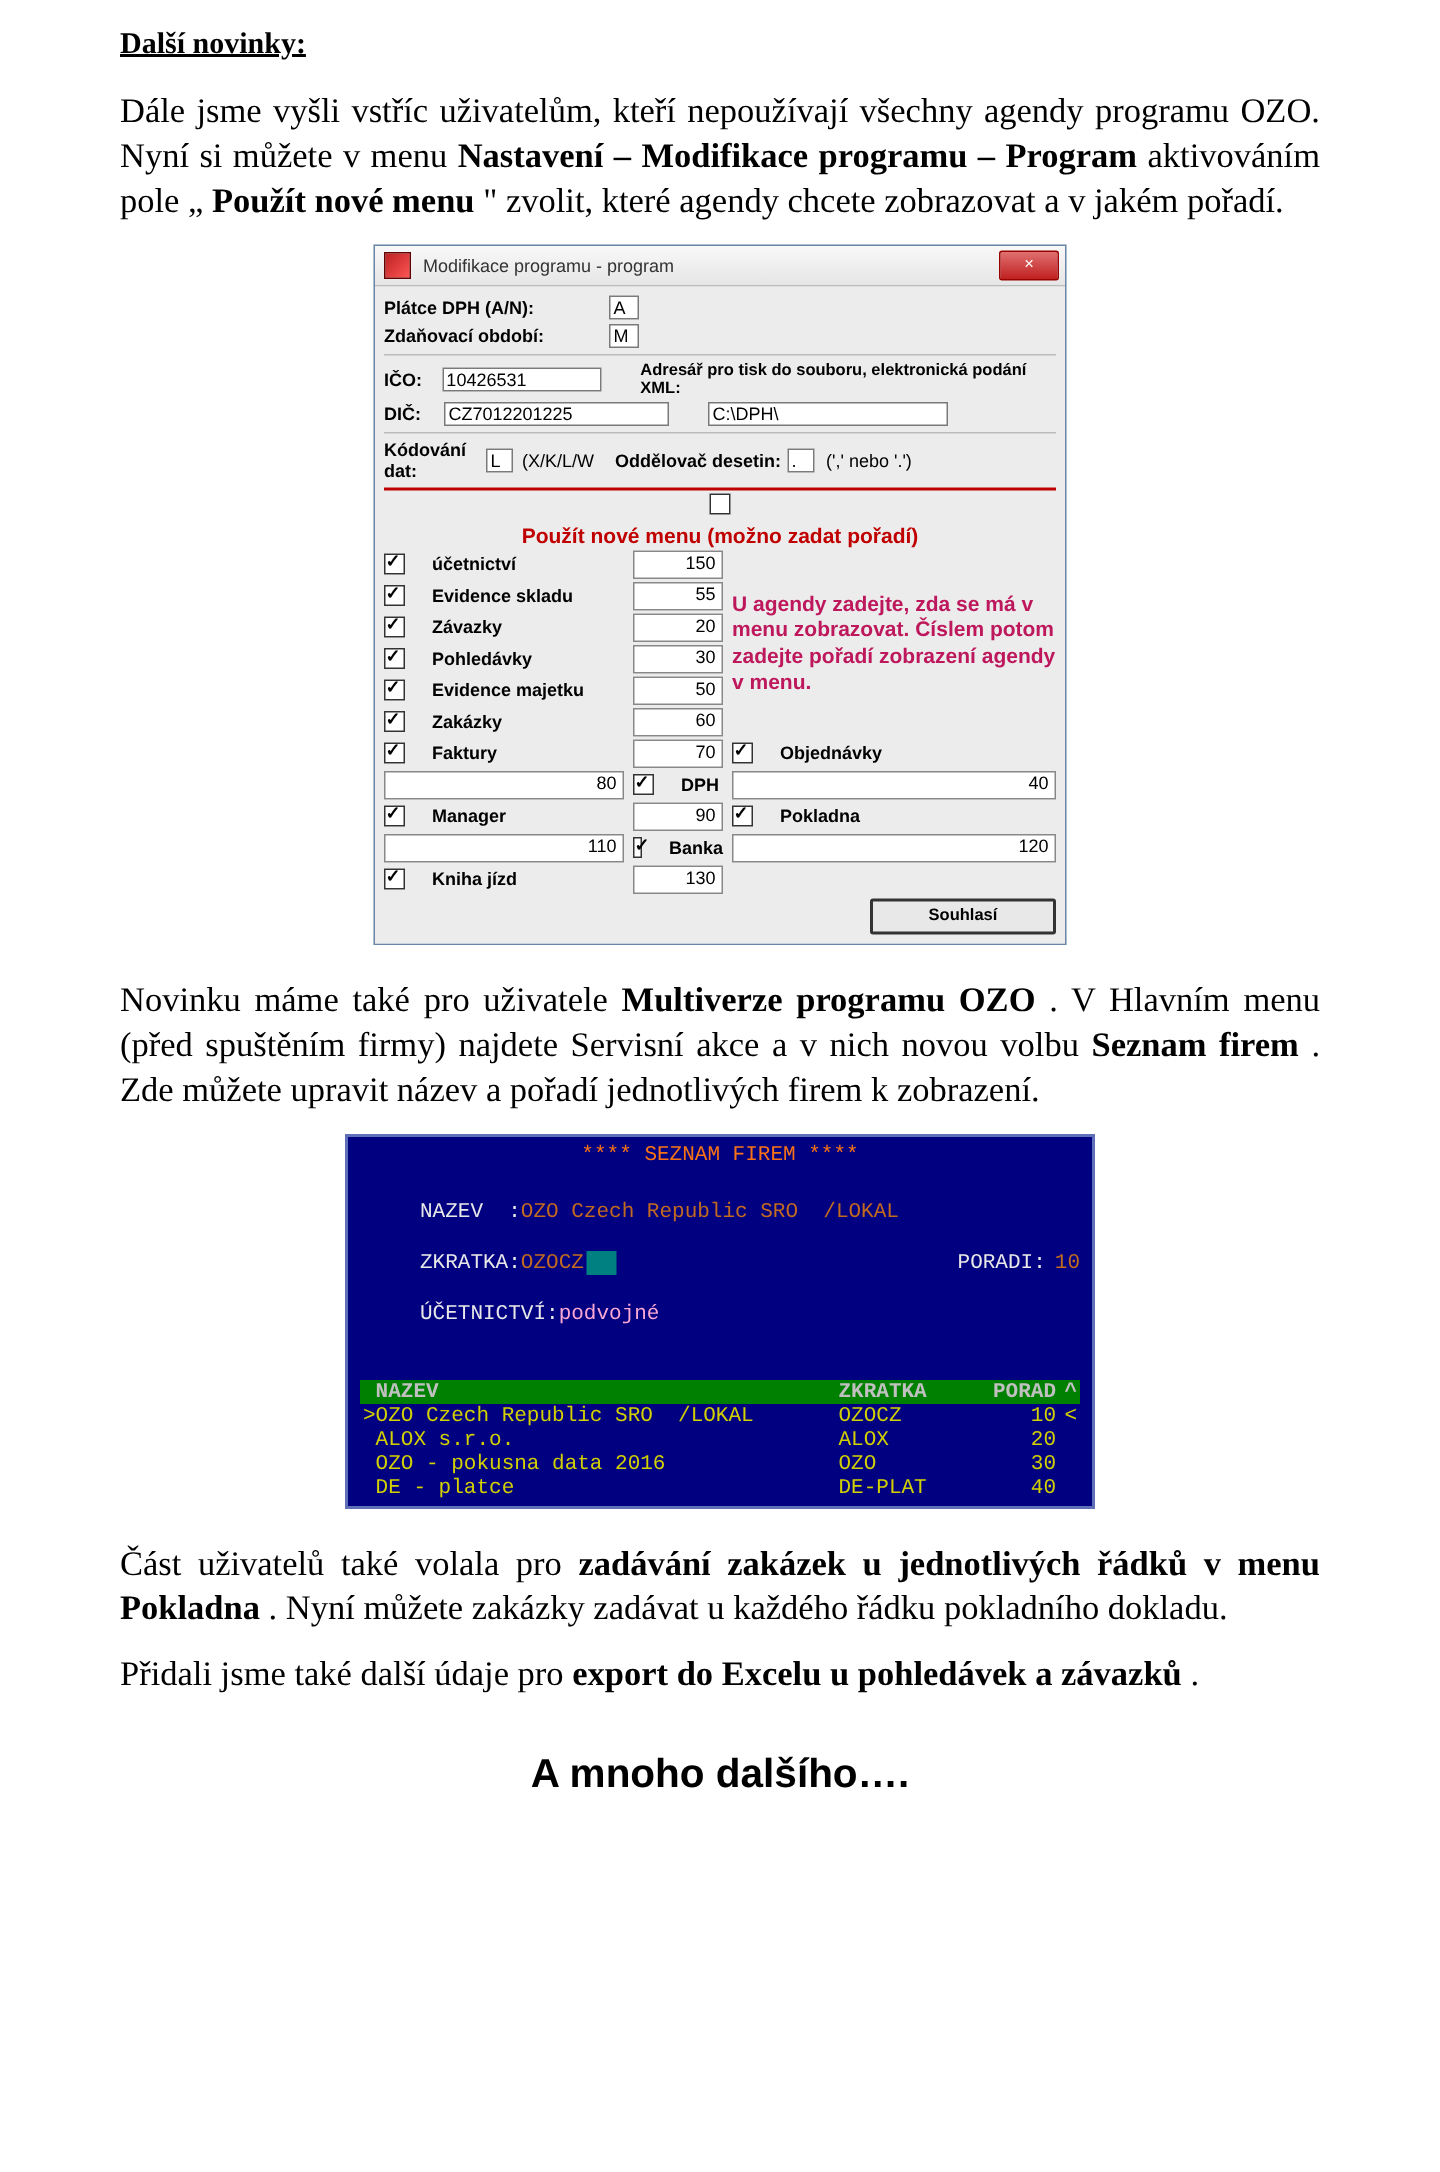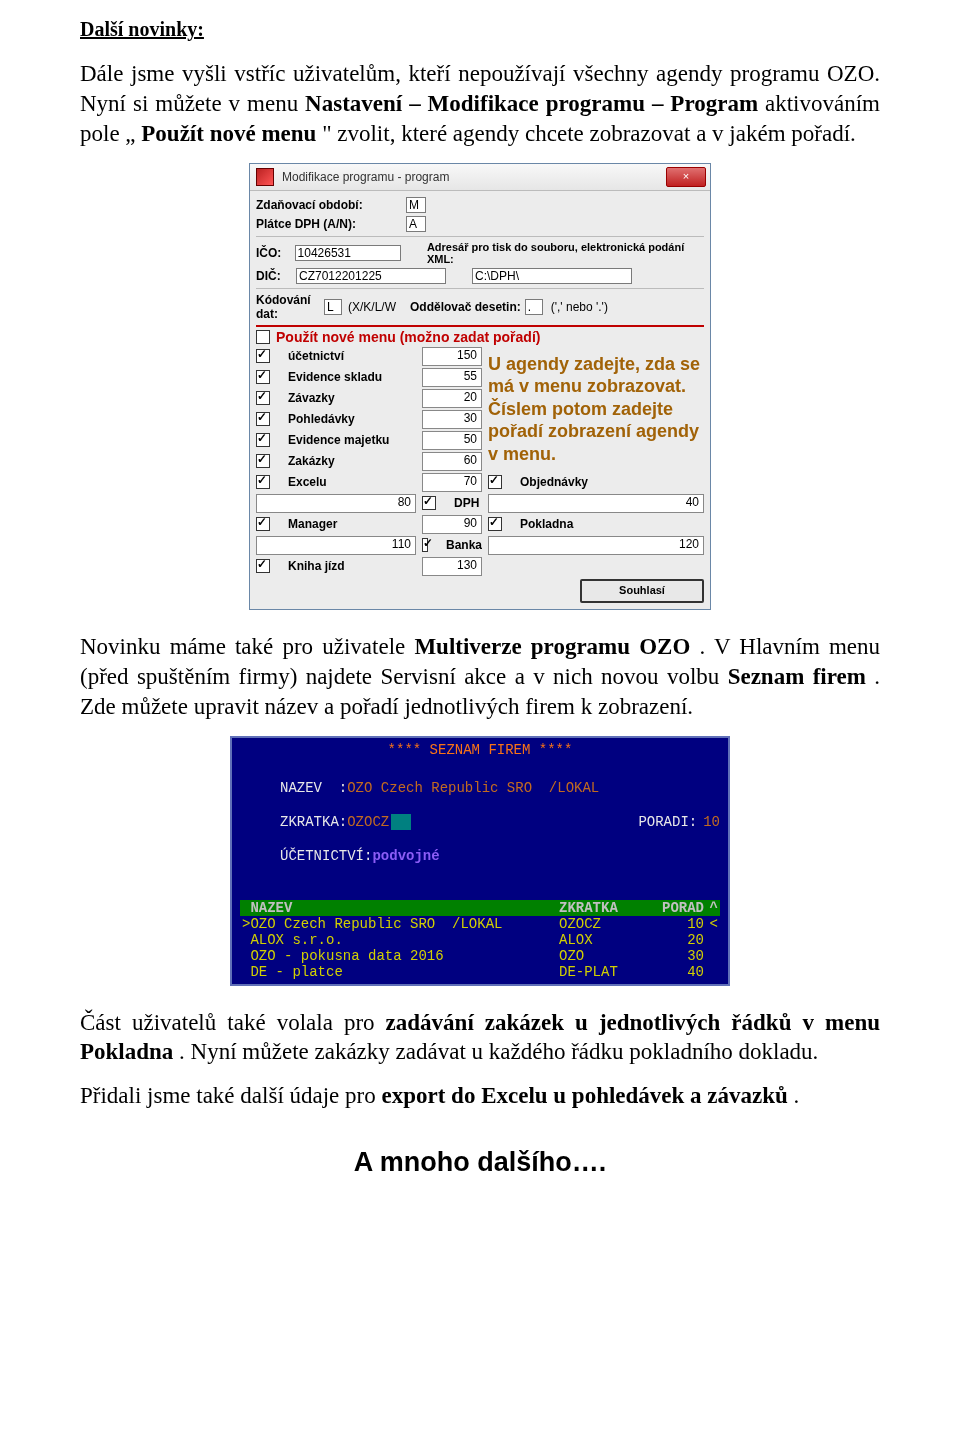--- a/index.html
+++ b/index.html
@@ -74,28 +74,28 @@
     background:#fff;
     border:1px solid #7a7a7a;
     height:16px;
     box-sizing:border-box;
     padding:0 2px;
   }
   .divv { height:1px; background:#bbb; margin:4px 0;}
   .sect-redline { border-top:2px solid #c00000; margin:4px 0 2px 0;}
   .new-menu {
     color:#c00000; font-weight:bold; font-family:Arial; font-size:14px;
-    display:flex; align-items:center; gap:6px;
+    display:flex; align-items:center; gap:6px;flex-direction:column;
   }
   .chk { width:12px;height:12px;border:1px solid #333;background:#fff;display:inline-block;position:relative;}
   .chk.on::after{content:"✓";position:absolute;top:-3px;left:0;font-size:12px;color:#000;}
   .agrid { display:grid; grid-template-columns: 160px 60px 1fr; gap:2px 6px; align-items:center; margin-top:2px;}
   .arow-lbl { font-weight:bold; font-family:Arial; display:flex;align-items:center;gap:18px;}
   .arow-num { background:#fff; border:1px solid #888; text-align:right; padding:0 4px; height:17px; font-family:Arial;}
-  .side-blue { grid-column:3; grid-row:1 / span 6; color:#a16207; font-weight:bold; font-family:Arial; font-size:18px; line-height:1.25;}
+  .side-blue { grid-column:3; grid-row:1 / span 6; color:#be185d; font-weight:bold; font-family:Arial; font-size:14px; line-height:1.25;}
   .souh {
     border:2px solid #333;
     border-radius:2px;
     background:#e8e8e8;
     text-align:center;
     height:20px; line-height:18px;
     font-family:Arial; font-weight:bold; font-size:11px;
     margin-left:6px;
   }
 
@@ -104,21 +104,21 @@
   .dos {
     width:500px; background:#000080;
     font-family:"Courier New",monospace;
     font-size:14px;
     padding:4px 8px 4px 8px;
     border:2px solid #6070b8;
     box-sizing:border-box;
   }
   .dos .center{ text-align:center;}
   .dos .r { color:#f97316;}
-  .dos .gy{ color:#8b5cf6;font-weight:bold;}
+  .dos .gy{ color:#f9a8d4;}
   .dos .wt{ color:#e8e8e8;}
   .dos .or{ color:#c26a20;}
   .dos .ye{ color:#d2d000;}
   .dos .greenbar{ background:#008000; color:#c0c0c0;font-weight:bold;}
   .dos .cy{ background:#008080;}
   .dos .line{ height:18px;}
   .dos-row{ display:flex; gap:0;}
   .dos-row span{white-space:pre;}
 
   .bottom-heading {
@@ -145,26 +145,26 @@
 
 <div class="dialog1-wrap">
 <div class="dialog1">
   <div class="dlg-title">
     <span class="ico"></span>
     <span>Modifikace programu - program</span>
     <span class="dlg-close">×</span>
   </div>
   <div class="dlg-body">
     <div class="row">
+      <div class="dlg-lblcol">Plátce DPH (A/N):</div>
+      <div class="tin" style="width:20px">A</div>
+    </div>
+    <div class="row">
       <div class="dlg-lblcol">Zdaňovací období:</div>
       <div class="tin" style="width:20px">M</div>
-    </div>
-    <div class="row">
-      <div class="dlg-lblcol">Plátce DPH (A/N):</div>
-      <div class="tin" style="width:20px">A</div>
     </div>
     <div class="divv"></div>
     <div class="row">
       <div style="width:40px" class="lbl">IČO:</div>
       <div class="tin" style="width:110px">10426531</div>
       <div style="margin-left:26px;font-weight:bold;font-family:Arial;font-size:11px;line-height:1.1">Adresář pro tisk do souboru, elektronická podání XML:</div>
     </div>
     <div class="row">
       <div style="width:40px" class="lbl">DIČ:</div>
       <div class="tin" style="width:150px">CZ7012201225</div>
@@ -210,21 +210,21 @@
             <span>Evidence majetku</span>
           </div>
           <div class="arow-num">50</div>
           <div class="arow-lbl">
             <span class="chk on"></span>
             <span>Zakázky</span>
           </div>
           <div class="arow-num">60</div>
           <div class="arow-lbl">
             <span class="chk on"></span>
-            <span>Excelu</span>
+            <span>Faktury</span>
           </div>
           <div class="arow-num">70</div>
           <div class="arow-lbl">
             <span class="chk on"></span>
             <span>Objednávky</span>
           </div>
           <div class="arow-num">80</div>
           <div class="arow-lbl">
             <span class="chk on"></span>
             <span>DPH</span>

